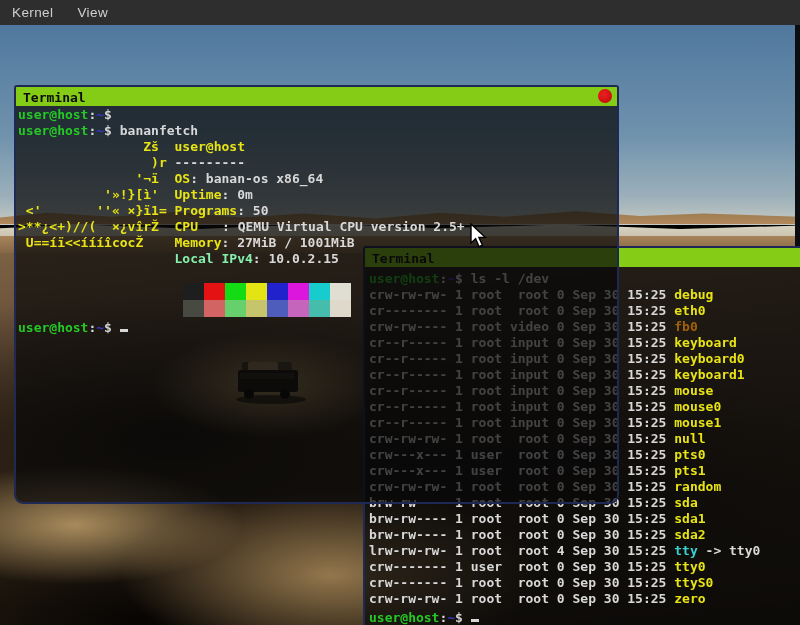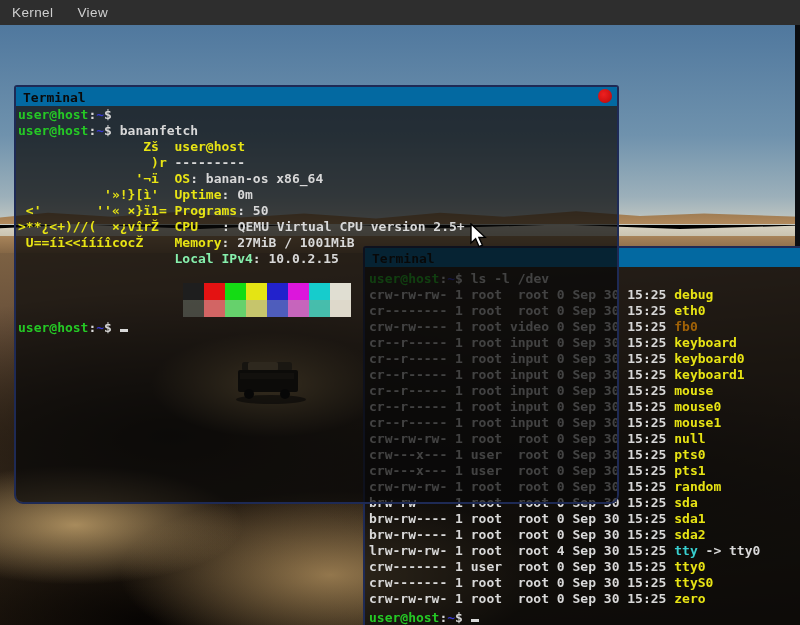--- a/index.html
+++ b/index.html
@@ -41,21 +41,21 @@
   .truck-roof{position:absolute;left:6px;top:4px;width:50px;height:9px;background:#8f7a58;border-radius:2px;
        box-shadow:inset 6px 0 0 #3a3226, inset -14px 0 0 #4a3f2c;}
   .truck-body{position:absolute;left:2px;top:12px;width:60px;height:22px;background:#16120d;border-radius:2px;}
   .truck-window{position:absolute;left:4px;top:15px;width:54px;height:6px;background:#2b251b;}
   .truck-wheel{position:absolute;top:31px;width:10px;height:10px;background:#060504;border-radius:50%;}
 
   
   .term{position:absolute;border:2px solid #1e2a55;border-radius:3px 3px 9px 9px;overflow:hidden;}
   .term-1{left:14px;top:85px;width:601px;height:415px;z-index:3;}
   .term-2{left:363px;top:246px;width:450px;height:420px;z-index:2;}
-  .titlebar{position:relative;height:19px;background:#0369a1;line-height:19px;}
+  .titlebar{position:relative;height:19px;background:#84cc16;line-height:19px;}
   .win-title{color:#0a0a0a;font-size:13px;font-weight:bold;padding-left:7px;}
   .close-btn{position:absolute;right:5px;top:2px;width:14px;height:14px;border-radius:50%;
        background:radial-gradient(circle at 40% 38%,#ee2020 0%,#cf1212 60%,#9d0b0b 100%);}
   .content{position:relative;width:100%;height:calc(100% - 19px);background:rgba(8,8,8,0.72);
        font-size:13px;font-weight:bold;}
   .term-1 .content{padding:1px 0 0 2px;}
   .term-2 .content{padding:4px 0 0 4px;}
   .line{white-space:pre;height:16px;line-height:16px;}
   .palrow{height:17px;line-height:17px;margin-left:165px;font-size:0;white-space:nowrap;}
   .pblock{display:inline-block;width:21px;height:17px;vertical-align:top;}

